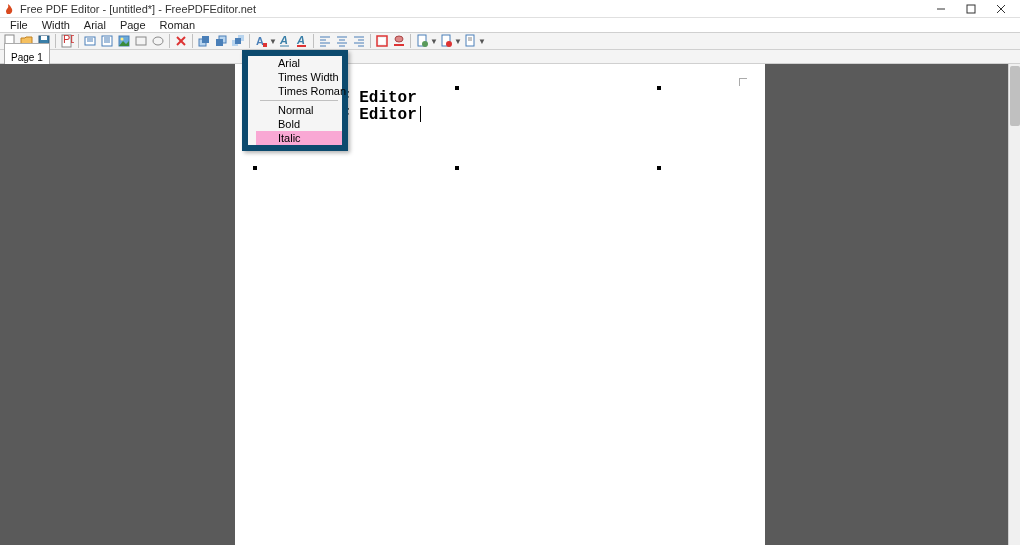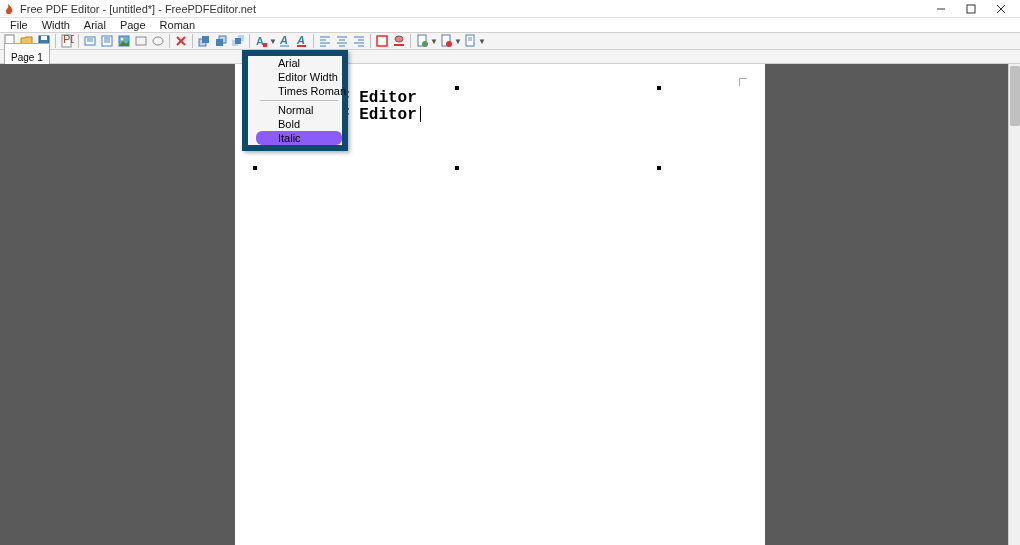--- a/index.html
+++ b/index.html
@@ -19,21 +19,21 @@
 .workspace { position: absolute; top: 64px; left: 0; right: 0; bottom: 0; background: #5a5a5a; display: flex; justify-content: center; }
 .page { background: #fff; width: 530px; height: 100%; position: relative; margin-left: -20px; }
 .page .text { position: absolute; font-family: "Courier New", monospace; font-size: 16px; font-weight: bold; color: #000; }
 .page .handle { position: absolute; width: 4px; height: 4px; background: #000; }
 .page .cursor { position: absolute; width: 1px; height: 16px; background: #000; }
 .page .corner { position: absolute; width: 8px; height: 8px; border-left: 1px solid #aaa; border-bottom: 1px solid #aaa; }
 .vscroll { position: absolute; right: 0; top: 64px; bottom: 0; width: 12px; background: #f0f0f0; border-left: 1px solid #d0d0d0; }
 .vscroll .thumb { width: 10px; background: #c0c0c0; margin: 1px; border-radius: 2px; }
 .dropdown { position: absolute; background: #f5f5f5; border: 6px solid #0c4a6e; box-shadow: 2px 2px 4px rgba(0,0,0,0.3); z-index: 100; padding-left: 8px; }
 .dropdown .dd-item { padding: 1px 30px 1px 22px; cursor: pointer; color: #000; font-size: 11px; white-space: nowrap; }
-.dropdown .dd-item.hl { background: #8b5cf6; color: #000; border-radius: 6px; }
+.dropdown .dd-item.hl { background: #f9a8d4; color: #000; }
 .dropdown .dd-sep { height: 1px; background: #c0c0c0; margin: 2px 4px; }
 </style>
 </head>
 <body>
 
 <div class="titlebar">
   <span class="app-icon">
     <svg width="12" height="12" viewBox="0 0 12 12">
         <path d="M3 11 Q1 8 3 6 Q5 4 4 1 Q7 3 8 6 Q9 9 6 11 Z" fill="#d94a1f"></path>
       </svg>
@@ -250,19 +250,19 @@
     <div class="corner" style="right:18px; top:14px; transform: scaleY(-1);"></div>
   </div>
 </div>
 
 <div class="vscroll">
   <div class="thumb" style="height:60px; margin-top:2px;"></div>
 </div>
 
 <div class="dropdown" style="left:242px; top:50px; width:106px;">
   <div class="dd-item">Arial</div>
-  <div class="dd-item">Editor Width</div>
+  <div class="dd-item">Times Width</div>
   <div class="dd-item">Times Roman</div>
   <div class="dd-sep"></div>
   <div class="dd-item">Normal</div>
   <div class="dd-item">Bold</div>
   <div class="dd-item hl">Italic</div>
 </div>
 
 </body></html>

